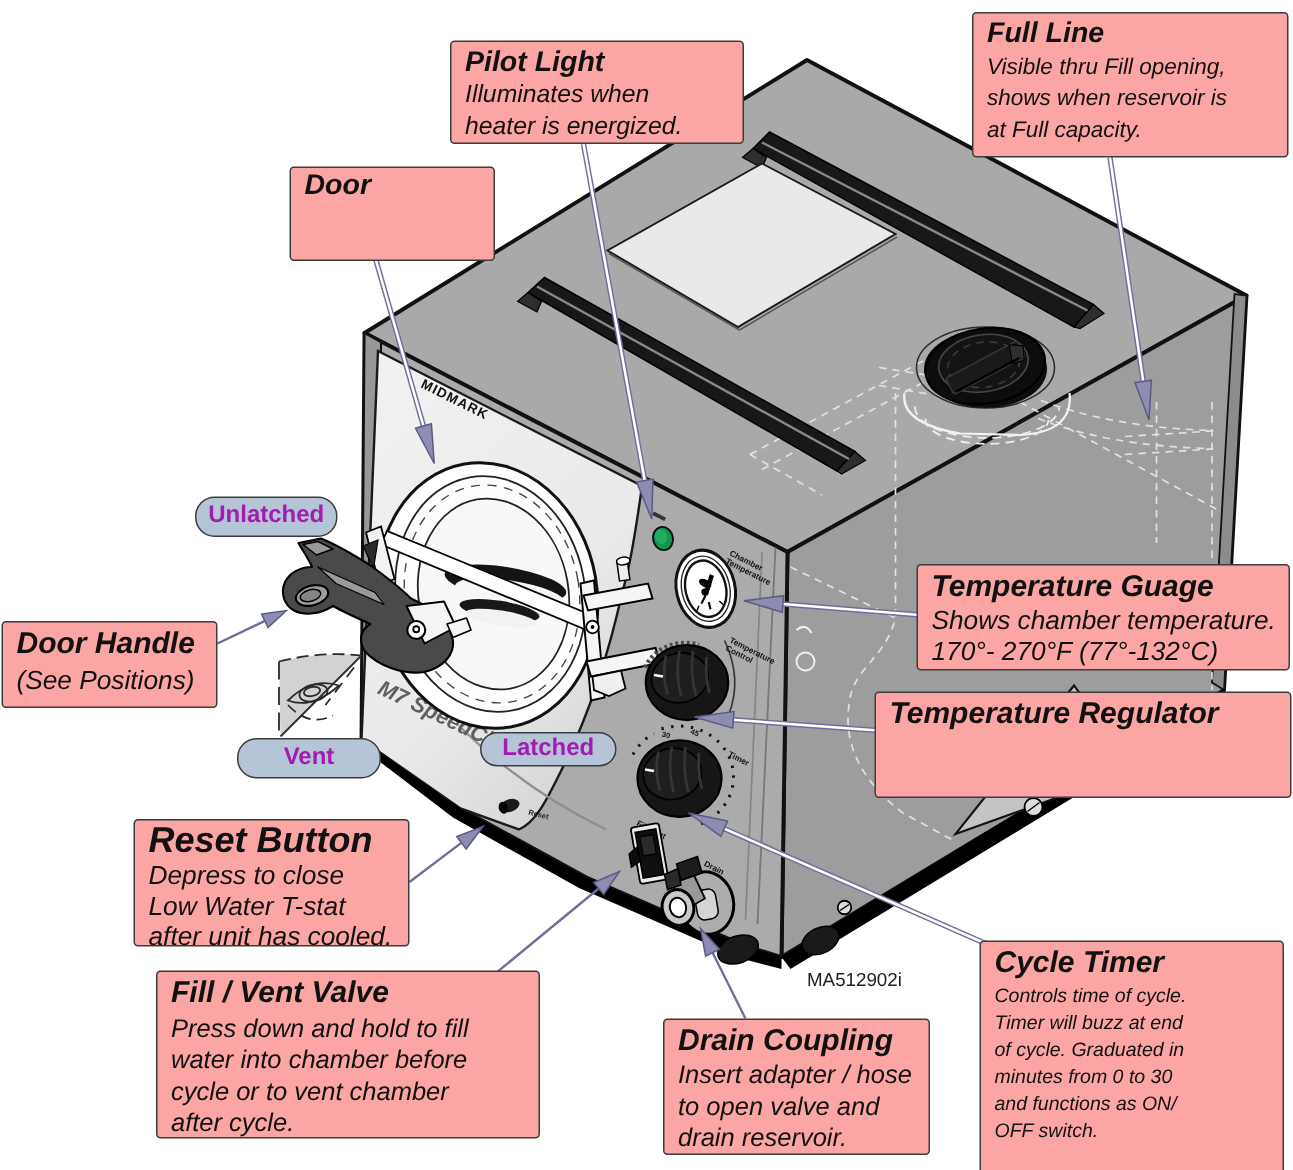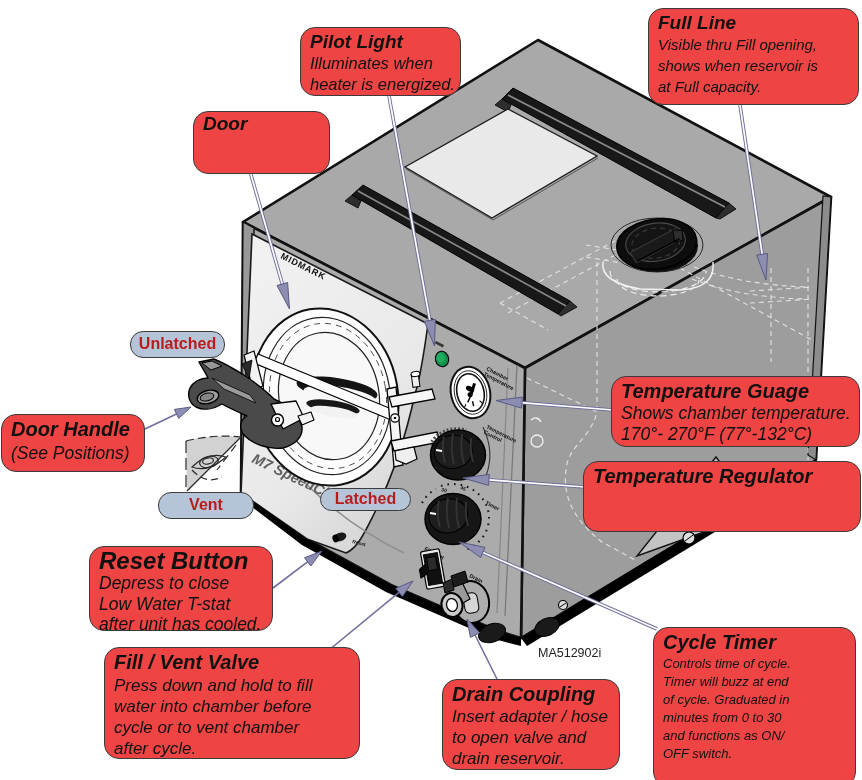--- a/index.html
+++ b/index.html
@@ -1,22 +1,22 @@
 <!DOCTYPE html>
 <html><head><meta charset="utf-8">
 <style>
 html,body{margin:0;padding:0}
 body{width:862px;height:780px;background:#fff;position:relative;overflow:hidden;
 font-family:"Liberation Sans",sans-serif}
-.co{position:absolute;box-sizing:border-box;background:#ef4444;border:1.6px solid #3c3c3c;
-border-radius:15px;padding:2px 9px;color:#111}
+.co{position:absolute;box-sizing:border-box;background:#fca5a5;border:1.6px solid #3c3c3c;
+border-radius:3px;padding:2px 9px;color:#111}
 .co .t{font-weight:bold;font-style:italic;white-space:nowrap}
 .co .d{font-style:italic;white-space:nowrap}
 .lb{position:absolute;box-sizing:border-box;background:#b6c4d7;border:2px solid #3c3c3c;
-border-radius:13px;font-weight:bold;color:#b91c1c;text-align:center;border-width:1.6px}
+border-radius:13px;font-weight:bold;color:#a21caf;text-align:center;border-width:1.6px}
 </style></head>
 <body>
 <svg width="862" height="780" viewBox="0 0 862 780" style="position:absolute;left:0;top:0">
     <polygon points="243,222 538,40 831,197 525,368" fill="#a9a9a9" stroke="#111" stroke-width="2.6" stroke-linejoin="round"></polygon>
 <polygon points="525,368 831,197 816,460 521,638" fill="#9d9d9d" stroke="#111" stroke-width="2.6" stroke-linejoin="round"></polygon>
 <path d="M243,222 L525,368 L521,638 L498,631 L444,608 L391,585 L307,539 L241,493 Z" fill="#ababab" stroke="#111" stroke-width="2.6" stroke-linejoin="round"></path>
 <polygon points="831,197 816,460 808,455 823,196" fill="#8c8c8c" stroke="#111" stroke-width="1.2"></polygon>
 <g stroke="#e2e2e2" stroke-width="1.1" fill="none" stroke-dasharray="5 4">
 <path d="M500,303 L622,237"></path>
 <path d="M508,313 L630,247"></path>
@@ -213,21 +213,21 @@
     <polygon points="459.0,542.0 485.0,547.4 480.6,557.5" fill="#8d8db1" stroke="#5a5a85" stroke-width="1"></polygon>
 <line x1="145" y1="429" x2="183.8" y2="410.5" stroke="#6f6f9c" stroke-width="1.6"></line>
     <polygon points="191.0,407.0 178.7,418.4 174.4,409.4" fill="#8d8db1" stroke="#5a5a85" stroke-width="1"></polygon>
 <line x1="273" y1="588" x2="314.8" y2="556.4" stroke="#6f6f9c" stroke-width="1.6"></line>
     <polygon points="322.0,551.0 310.8,566.0 304.5,557.7" fill="#8d8db1" stroke="#5a5a85" stroke-width="1"></polygon>
 <line x1="329" y1="650" x2="406.0" y2="586.7" stroke="#6f6f9c" stroke-width="1.6"></line>
     <polygon points="413.0,581.0 402.4,596.4 395.8,588.4" fill="#8d8db1" stroke="#5a5a85" stroke-width="1"></polygon>
 <line x1="497" y1="679" x2="471.0" y2="627.0" stroke="#6f6f9c" stroke-width="1.6"></line>
     <polygon points="467.0,619.0 479.7,632.8 470.4,637.4" fill="#8d8db1" stroke="#5a5a85" stroke-width="1"></polygon>
   </svg>
-<div class="co" style="left:300px;top:27px;width:161px;height:69px">
+<div class="co" style="left:300px;top:27px;width:196px;height:69px">
     <div class="t" style="font-size:19px;line-height:23px">Pilot Light</div>
     <div class="d" style="font-size:16.5px;line-height:21px">Illuminates when<br>heater is energized.</div>
   </div>
 <div class="co" style="left:648px;top:8px;width:211px;height:97px">
     <div class="t" style="font-size:19px;line-height:23px">Full Line</div>
     <div class="d" style="font-size:15px;line-height:21px">Visible thru Fill opening,<br>shows when reservoir is<br>at Full capacity.</div>
   </div>
 <div class="co" style="left:193px;top:111px;width:137px;height:63px">
     <div class="t" style="font-size:19px;line-height:20px">Door</div>
   </div>

